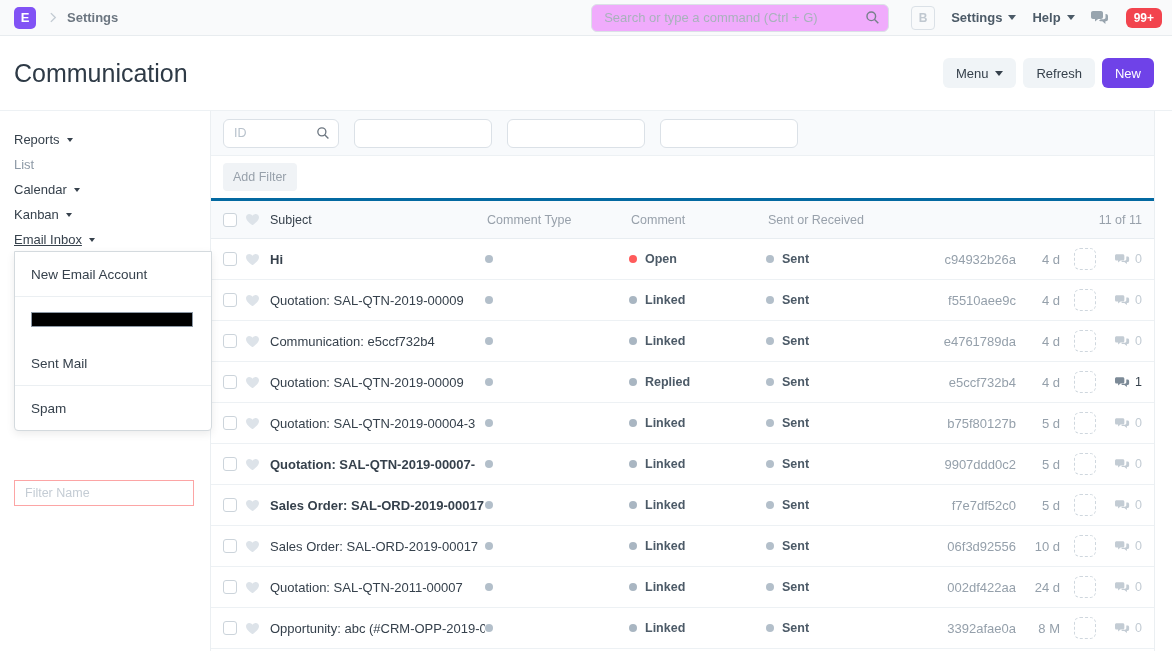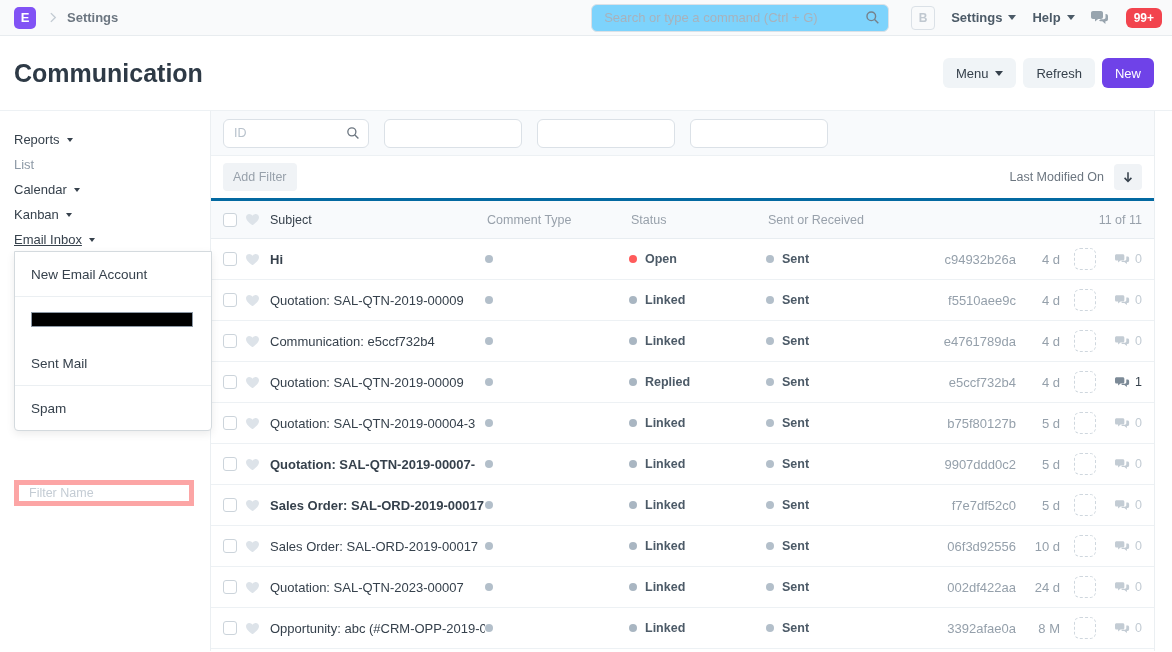--- a/index.html
+++ b/index.html
@@ -8,68 +8,68 @@
 
   
   .navbar { height:36px; background:#f9fafb; border-bottom:1px solid #e8ecef;
     display:flex; align-items:center; padding:0 10px 0 14px; }
   .logo { width:22px; height:22px; border-radius:5px; background:#8152f5; color:#fff;
     font-weight:bold; font-size:13px; display:flex; align-items:center; justify-content:center; cursor:pointer; }
   .crumb-chev { margin:0 10px 0 14px; color:#c3cbd3; display:flex; }
   .crumb { font-size:13px; font-weight:600; color:#6c7680; cursor:pointer; }
   .nav-search { margin-left:auto; width:298px; height:28px; position:relative; margin-right:22px; }
   .nav-search input { width:100%; height:100%; border:1px solid #dbe1e7; border-radius:6px;
-    background:#7dd3fc; padding:0 30px 0 12px; font-size:13px; color:#36414c; outline:none; }
+    background:#f0abfc; padding:0 30px 0 12px; font-size:13px; color:#36414c; outline:none; }
   .nav-search input::placeholder { color:#a8b2bc; }
   .nav-search .s-icon { position:absolute; right:9px; top:6px; color:#76808a; }
   .nav-right { display:flex; align-items:center; gap:16px; }
   .avatar-b { width:24px; height:24px; border:1px solid #dbe1e7; border-radius:4px; color:#c0c8d0;
     font-weight:600; font-size:12px; display:flex; align-items:center; justify-content:center; cursor:pointer; }
   .nav-link { font-size:13px; font-weight:600; color:#4c5a67; display:flex; align-items:center; gap:6px; cursor:pointer; }
   .caret { width:0; height:0; border-left:4px solid transparent; border-right:4px solid transparent;
     border-top:5px solid currentColor; display:inline-block; }
   .chat-ic { color:#98a4ae; display:flex; cursor:pointer; }
   .badge { background:#f2444e; color:#fff; font-weight:700; font-size:12px; border-radius:6px;
     padding:4px 8px; line-height:1; cursor:pointer; }
 
   
   .page-head { height:75px; border-bottom:1px solid #edf1f4; display:flex; align-items:center; padding:0 18px 0 14px; }
-  .page-title { font-size:25px; font-weight:700; color:#2e3a46; }
+  .page-title { font-size:25px; font-weight:400; color:#2e3a46; }
   .head-actions { margin-left:auto; display:flex; gap:7px;padding-left:32px; }
   .btn { height:30px; padding:0 13px; border-radius:6px; font-size:13px; display:flex; align-items:center;
     gap:7px; border:none; background:#f0f4f7; color:#36414c; cursor:pointer; font-family:inherit; }
   .btn-primary { background:#6f42e8; color:#fff; }
 
   
   .body-wrap { position:relative; height:540px; display:flex; align-items:stretch; }
   .sidebar { width:210px; padding:20px 14px 0; flex:0 0 210px; }
   .side-item { font-size:13px; margin-bottom:9px; height:16px; display:flex; align-items:center; gap:7px;
     color:#36414c; cursor:pointer; }
   .side-item .caret { border-top-width:4px; border-left-width:3.5px; border-right-width:3.5px; margin-top:1px; }
   .side-item.muted { color:#8d99a6; }
   .side-item.active .lbl { text-decoration:underline; }
 
-  .filter-name { position:absolute; left:14px; top:369px; width:180px; height:26px; border:5px solid #fca5a5;
+  .filter-name { position:absolute; left:14px; top:369px; width:180px; height:26px; border:1px solid #fca5a5;
     border-radius:0; font-size:12.5px; padding:0 10px; color:#36414c; outline:none; background:#fff; }
   .filter-name::placeholder { color:#c4ccd4; }
 
   
   .dropdown { position:absolute; left:14px; top:140px; width:198px; background:#fff;
     border:1px solid #d4dade; border-radius:0 0 4px 4px; box-shadow:0 3px 9px rgba(0,0,0,.08); z-index:5; }
   .dd-item { height:44px; display:flex; align-items:center; padding:0 16px; font-size:13.5px; color:#36414c; cursor:pointer; }
   .dd-divider { border-top:1px solid #ebeff2; }
   .dd-redacted { width:162px; height:15px; background:#000; border:1px solid #8d99a6; }
 
   
   .main { flex:1 1 auto; margin-right:17px; border-left:1px solid #ebeff2; border-right:1px solid #ebeff2;
     display:flex; flex-direction:column; min-width:0; }
   .filter-bar { height:45px; background:#f8fafc; border-bottom:1px solid #edf1f4; display:flex;
     align-items:center; padding:0 12px; gap:15px; flex:0 0 45px; }
   .fi { height:29px; border:1px solid #dbe1e7; border-radius:6px; background:#fff; }
-  .fi-id { width:146px; position:relative; }
+  .fi-id { width:116px; position:relative; }
   .fi-id input { border:none; background:none; width:100%; height:27px; padding:0 28px 0 10px;
     font-size:12.5px; outline:none; color:#36414c; }
   .fi-id input::placeholder { color:#b8c2cc; }
   .fi-id .s-icon { position:absolute; right:8px; top:6px; color:#6c7680; }
   .fi-plain { width:138px; padding:0 10px; font-size:12.5px; outline:none; }
 
   .toolbar { height:45px; display:flex; align-items:center; padding:0 12px; border-bottom:3px solid #0369a1; flex:0 0 45px; }
   .add-filter { background:#f0f3f6; color:#98a1ab; font-size:12.5px; padding:7px 10px; border-radius:4px;
     border:none; cursor:pointer; font-family:inherit; }
   .sort { margin-left:auto; display:flex; align-items:center; gap:10px; }
@@ -225,45 +225,36 @@
             </svg>
         </span>
       </div>
       <input class="fi fi-plain" type="text" style="">
       <input class="fi fi-plain" type="text" style="">
       <input class="fi fi-plain" type="text" style="">
     </div>
 
     <div class="toolbar">
       <button class="add-filter">Add Filter</button>
-      <div class="sort">
-        <span class="sort-label">Last Modified On</span>
-        <button class="sort-btn">
-          <svg viewBox="0 0 14 14" width="12" height="12" fill="none" stroke="currentColor" stroke-width="1.8">
-              <line x1="7" y1="1.5" x2="7" y2="11"></line>
-              <polyline points="3,8 7,12 11,8"></polyline>
-            </svg>
-        </button>
-      </div>
     </div>
 
     <div class="list-header">
       <div class="c-check">
         <div class="checkbox"></div>
       </div>
       <div class="c-heart">
         <span style="display:flex">
           <svg viewBox="0 0 16 14" width="15" height="13" fill="currentColor">
               <path d="M8 13S1 8.8 1 4.5C1 2.5 2.6 1 4.5 1 5.9 1 7.2 1.8 8 3c.8-1.2 2.1-2 3.5-2C13.4 1 15 2.5 15 4.5 15 8.8 8 13 8 13z"></path>
             </svg>
         </span>
       </div>
       <div class="c-subject hd-lbl">Subject</div>
       <div class="c-ct hd-lbl">Comment Type</div>
-      <div class="c-status hd-lbl">Status</div>
+      <div class="c-status hd-lbl">Comment</div>
       <div class="c-sent hd-lbl">Sent or Received</div>
       <div class="hd-count">11 of 11</div>
     </div>
 
     <div id="rows">
   <div class="row">
     <div class="c-check">
       <div class="checkbox"></div>
     </div>
     <div class="c-heart">
@@ -578,21 +569,21 @@
     <div class="c-check">
       <div class="checkbox"></div>
     </div>
     <div class="c-heart">
       <span style="display:flex">
         <svg viewBox="0 0 16 14" width="15" height="13" fill="currentColor">
                 <path d="M8 13S1 8.8 1 4.5C1 2.5 2.6 1 4.5 1 5.9 1 7.2 1.8 8 3c.8-1.2 2.1-2 3.5-2C13.4 1 15 2.5 15 4.5 15 8.8 8 13 8 13z"></path>
               </svg>
       </span>
     </div>
-    <div class="c-subject">Quotation: SAL-QTN-2023-00007</div>
+    <div class="c-subject">Quotation: SAL-QTN-2011-00007</div>
     <div class="c-ct">
             <span class="dot"></span>
           </div>
     <div class="c-status">
       <span class="dot" style="background: rgb(169, 182, 194);"></span>
       <span class="st-lbl">Linked</span>
     </div>
     <div class="c-sent">
       <span class="dot"></span>
       <span class="st-lbl">Sent</span>

